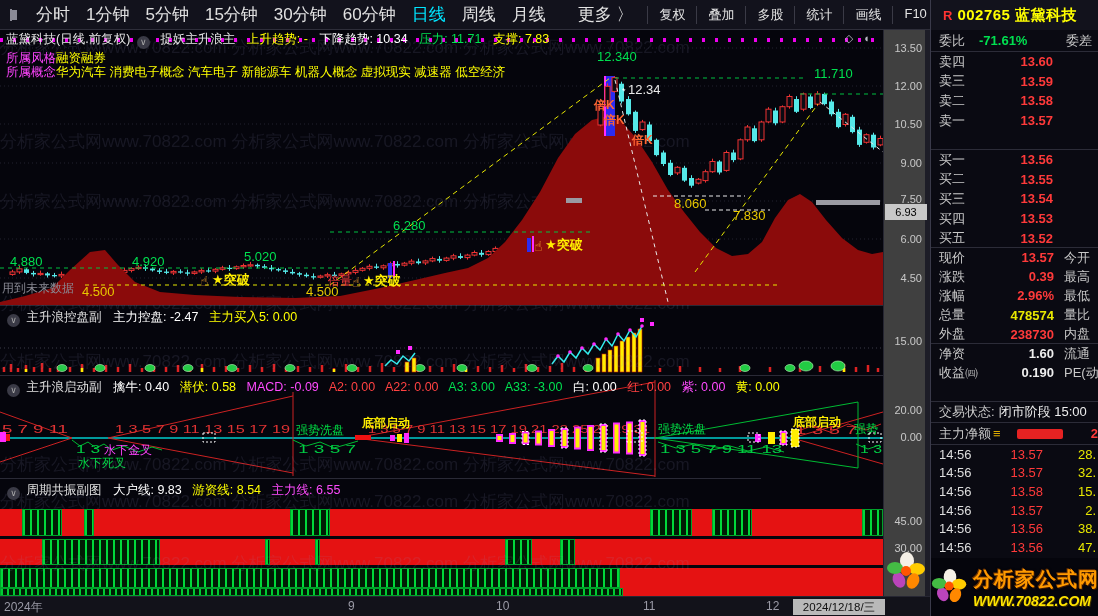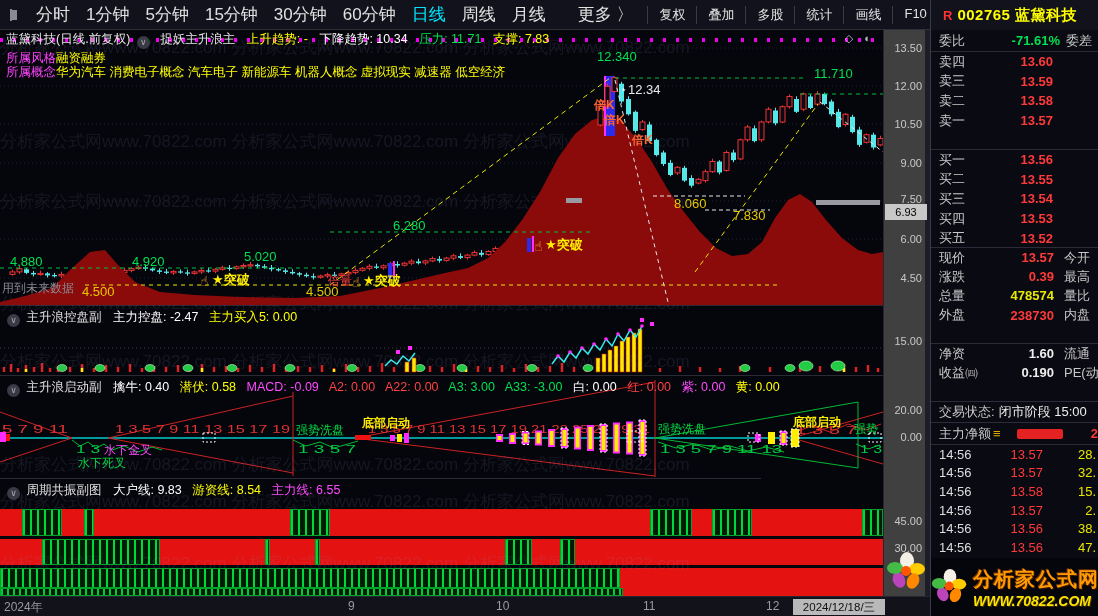--- a/index.html
+++ b/index.html
@@ -695,21 +695,21 @@
         <ellipse cx="9" cy="18" rx="8" ry="6" fill="#44bb44"></ellipse>
         <circle cx="20" cy="21" r="5" fill="#ff5500"></circle>
       </svg>
     </div>
   </div>
 
   <div class="quote">
     <div class="qsec" style="height:22px">
       <div class="qrow" style="height:21px">
         <span class="ql" style="width:40px">委比</span>
-        <span class="qv vg" style="flex:1;text-align:right">-71.61%</span>
+        <span class="qv vg" style="flex:1;">-71.61%</span>
         <span class="ql" style="width:38px;padding-left:6px">委差</span>
       </div>
     </div>
     <div class="ladder qsec" style="height:98px">
       <div class="qrow">
           <span class="ql">卖四</span>
           <span class="qv">13.60</span>
         </div>
       <div class="qrow">
           <span class="ql">卖三</span>
@@ -749,20 +749,25 @@
     <div class="stat qsec" style="height:96px">
       <div class="qrow">
           <span class="ql">现价</span>
           <span class="qv vr">13.57</span>
           <span class="ql2">今开</span>
         </div>
       <div class="qrow">
           <span class="ql">涨跌</span>
           <span class="qv vr">0.39</span>
           <span class="ql2">最高</span>
+        </div>
+      <div class="qrow">
+          <span class="ql">涨幅</span>
+          <span class="qv vr">2.96%</span>
+          <span class="ql2">最低</span>
         </div>
       <div class="qrow">
           <span class="ql">总量</span>
           <span class="qv vy">478574</span>
           <span class="ql2">量比</span>
         </div>
       <div class="qrow">
           <span class="ql">外盘</span>
           <span class="qv vr">238730</span>
           <span class="ql2">内盘</span>

